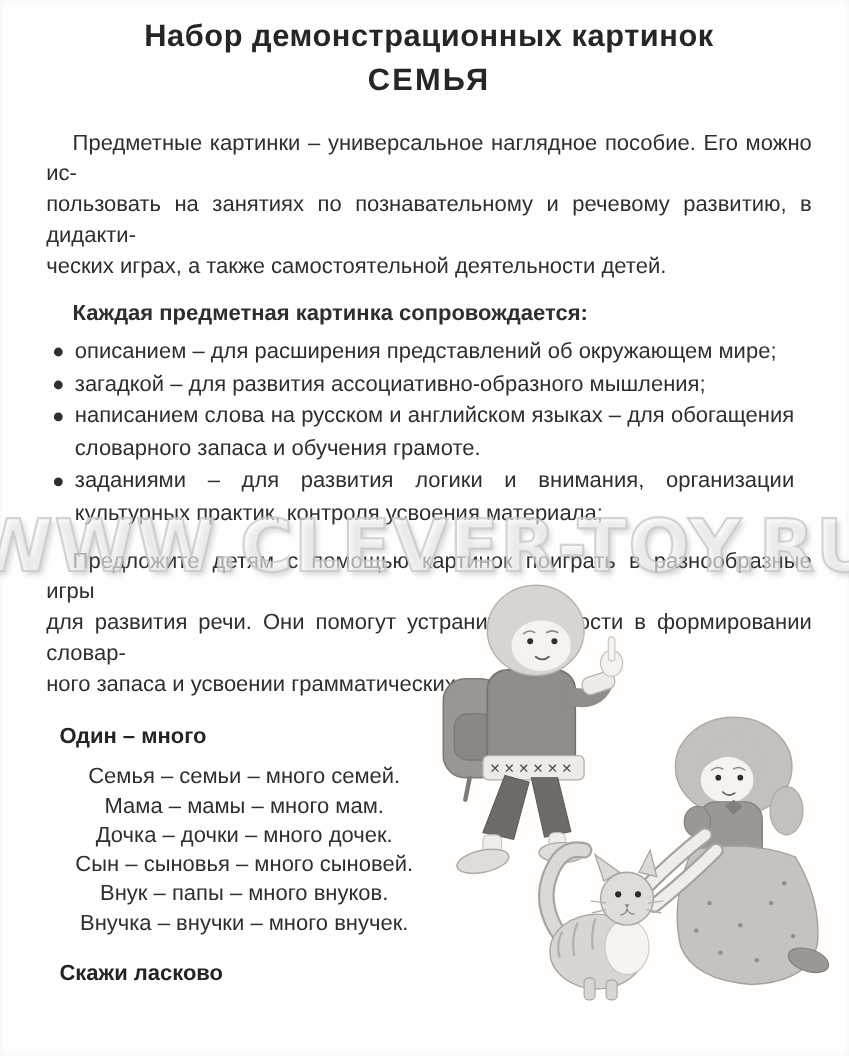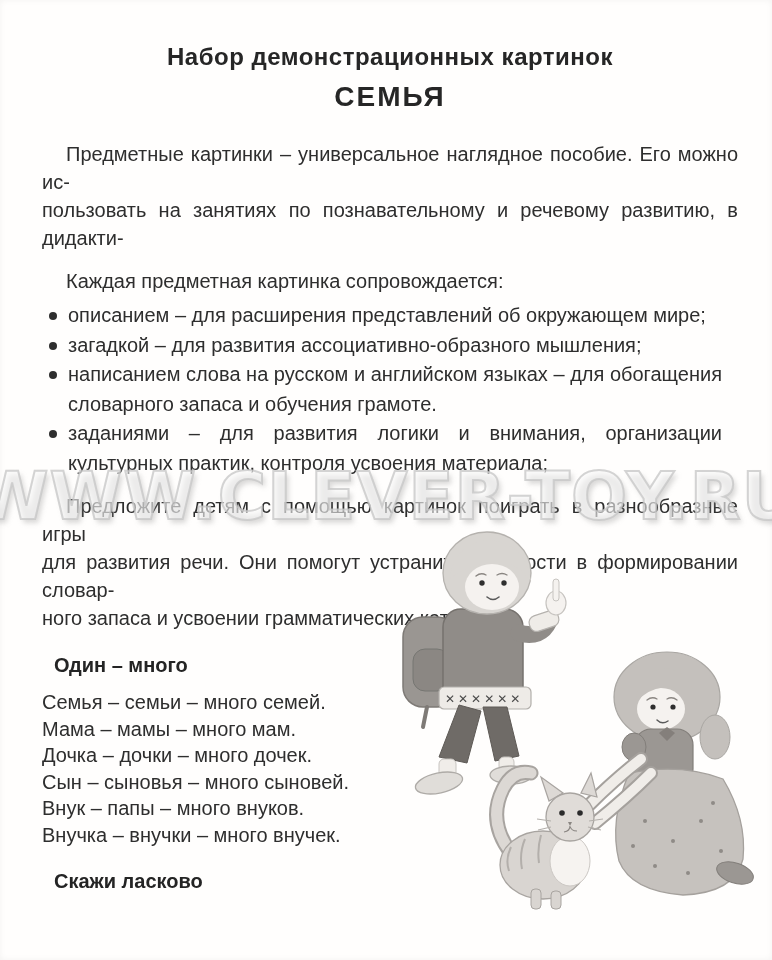--- a/index.html
+++ b/index.html
@@ -8,31 +8,31 @@
     width:772px; height:960px;
     background:#fffefd;
     font-family:"Liberation Sans", sans-serif;
     color:#2e2e2e;
     overflow:hidden;
     box-shadow: inset 0 0 6px rgba(0,0,0,0.05);
   }
   .content { position:absolute; left:42px; top:0; width:696px; }
 
   .title { text-align:center; font-weight:bold; color:#262626; letter-spacing:0.5px; }
-  .title-1 { padding-top:40px; font-size:24px; line-height:34px; }
+  .title-1 { padding-top:16px; font-size:28px; line-height:34px; }
   .title-2 { font-size:28px; line-height:34px; margin-top:6px; letter-spacing:2px; }
 
   .para { font-size:20px; line-height:28px; }
   .line { display:block; }
   .jline { text-align:justify; text-align-last:justify; }
   .indent { text-indent:24px; }
   .b { font-weight:normal; }
 
   .intro { margin-top:26px; }
-  .accompany-heading { margin-top:15px; text-indent:24px; font-size:20px; line-height:28px; }
+  .accompany-heading { margin-top:15px; text-indent:24px; font-size:20px; line-height:28px;font-weight:bold; }
 
   ul.bullets { list-style:none; margin:6px 16px 0 0; padding:0; }
   ul.bullets li {
     position:relative;
     padding-left:26px;
     font-size:20px; line-height:29.5px;
     text-align:justify;
   }
   ul.bullets li::before {
     content:"";
@@ -56,21 +56,21 @@
     -webkit-text-stroke:2px rgba(198,198,198,0.75);
     text-shadow:3px 4px 5px rgba(150,150,150,0.35);
     pointer-events:none;
     z-index:6;
   }
 
   .wordlists { position:relative; z-index:2; width:360px; }
   .section-heading { font-size:20px; font-weight:bold; color:#242424; margin:12px; }
   .h-one-many { margin-top:22px; }
   .h-tender { margin-top:22px; }
-  .wordlist { margin-top:6px; }
+  .wordlist { margin-top:6px;text-align:center; }
   .wordlist .item { font-size:20px; line-height:26.5px; }
 
   .illustration {
     position:absolute; left:383px; top:521px;
     width:382px; height:396px;
     z-index:1;
   }
 </style>
 </head>
 <body>
@@ -78,20 +78,21 @@
 <div class="page">
 
   <div class="content">
 
     <div class="title title-1">Набор демонстрационных картинок</div>
     <div class="title title-2">СЕМЬЯ</div>
 
     <div class="para intro">
       <span class="line jline indent"><span class="b">Предметные картинки</span><span> – универсальное наглядное пособие. Его можно ис-</span></span>
       <span class="line jline">пользовать на занятиях по познавательному и речевому развитию, в дидакти-</span>
+      <span class="line">ческих играх, а также самостоятельной деятельности детей.</span>
     </div>
 
     <div class="para accompany-heading">Каждая предметная картинка сопровождается:</div>
 
     <ul class="bullets">
       <li><span class="b">описанием</span><span> – для расширения представлений об окружающем мире;</span></li>
       <li><span class="b">загадкой</span><span> – для развития ассоциативно-образного мышления;</span></li>
       <li><span class="b">написанием слова на русском и английском языках</span><span> – для обогащения словарного запаса и обучения грамоте.</span></li>
       <li><span class="b">заданиями</span><span> – для развития логики и внимания, организации культурных практик, контроля усвоения материала;</span></li>
     </ul>

